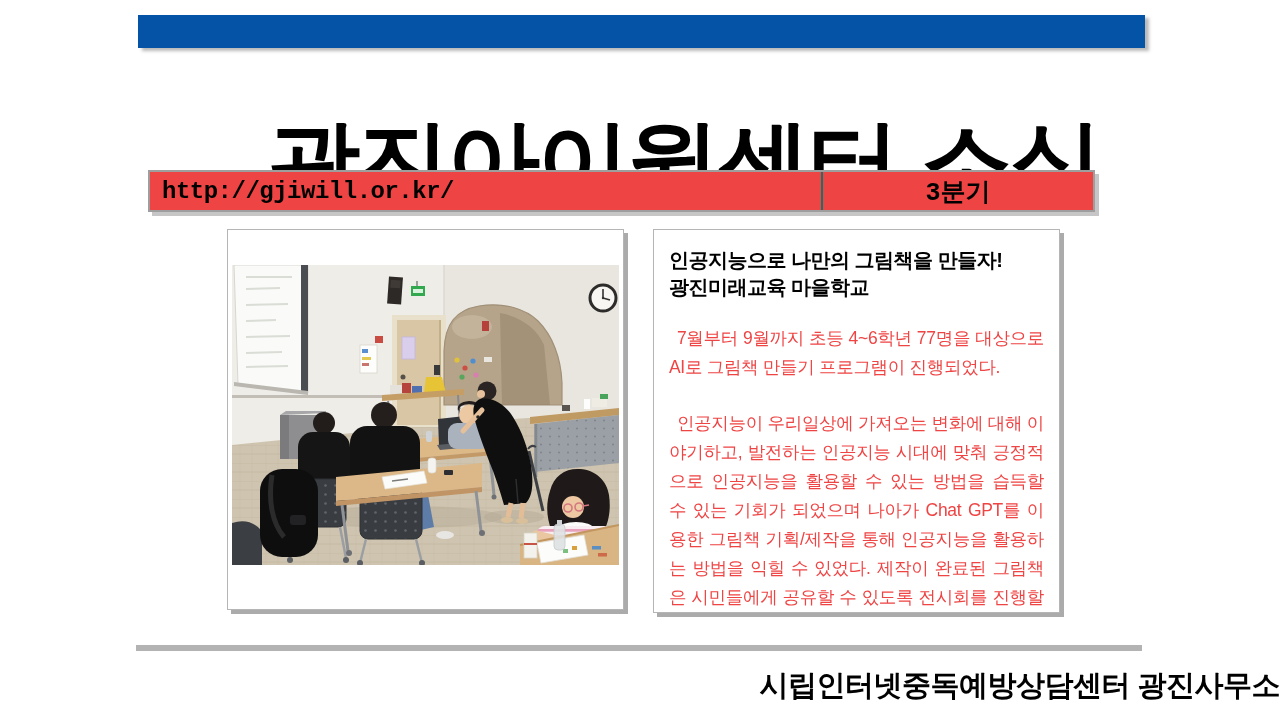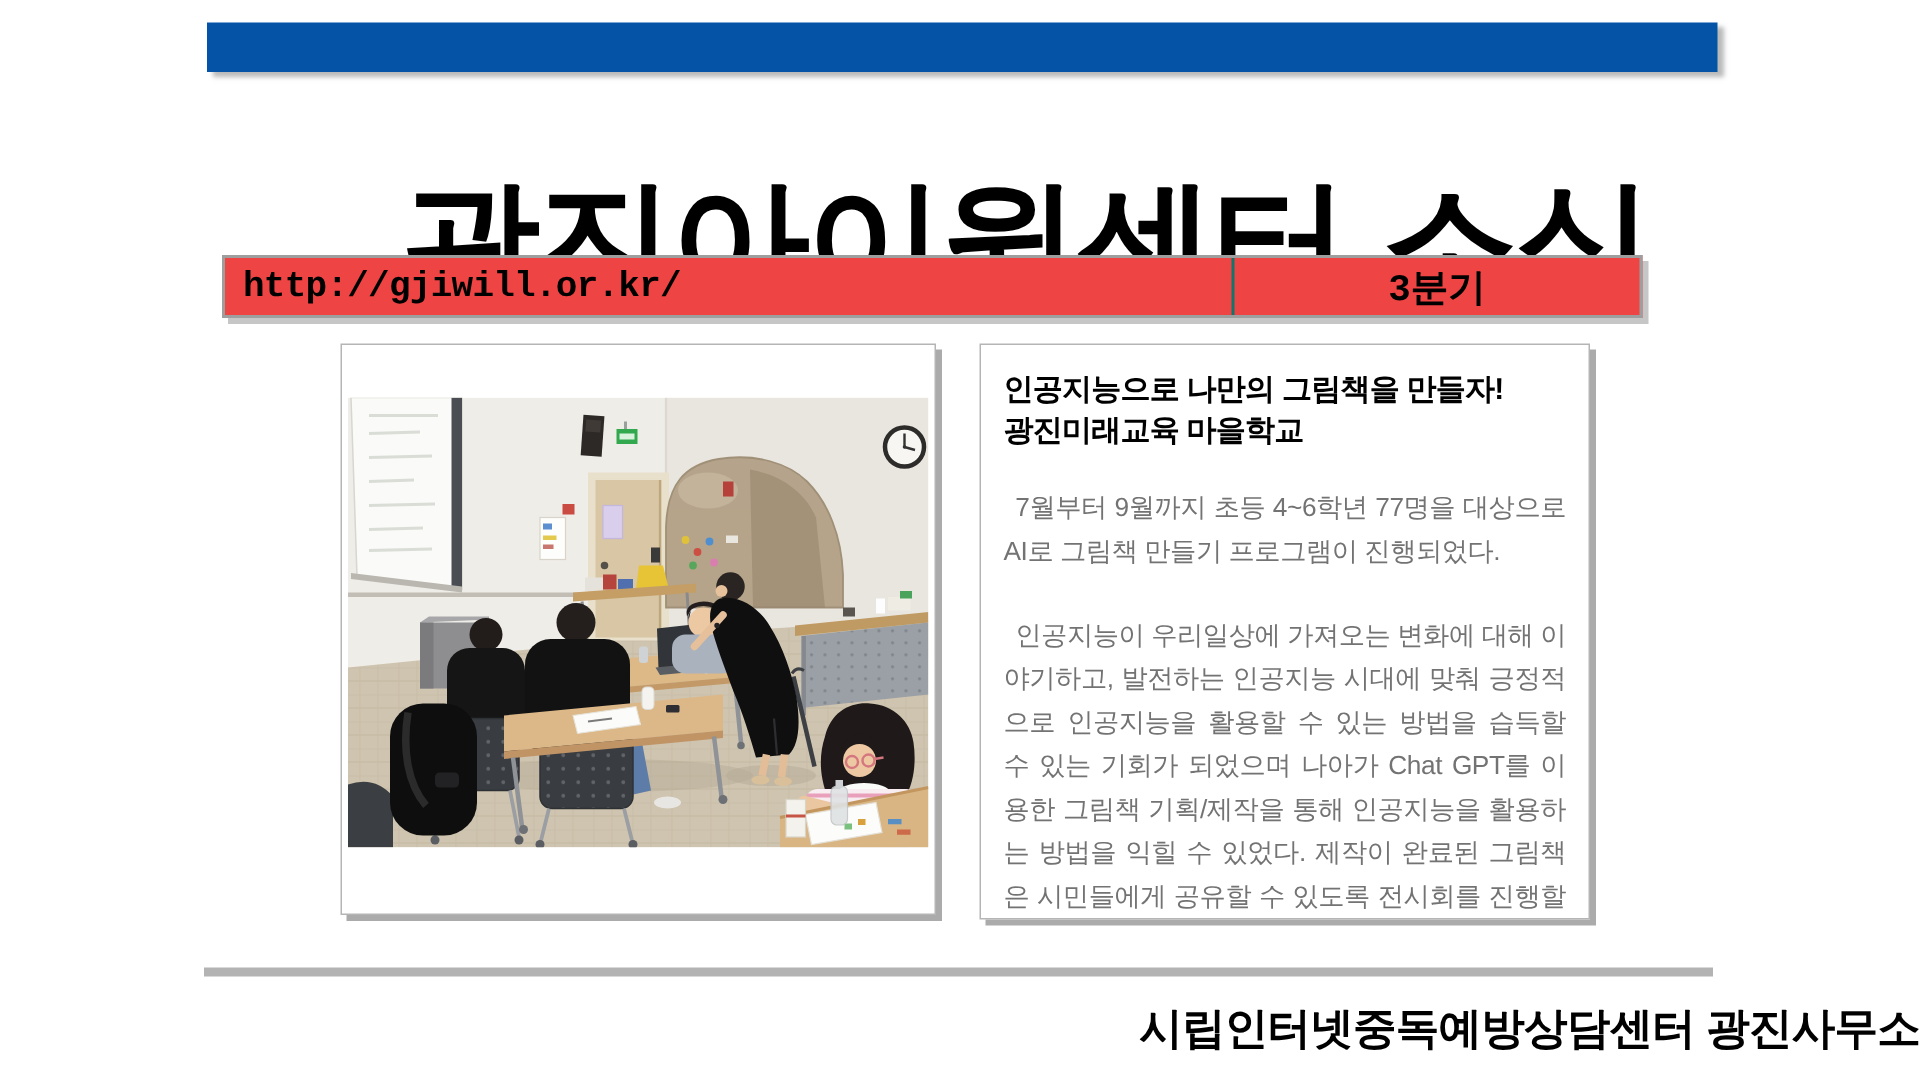--- a/index.html
+++ b/index.html
@@ -36,21 +36,21 @@
   }
   .photo-frame{position:absolute;left:4px;top:35px;width:387px;height:300px;overflow:hidden;}
   .article-box{
     position:absolute;left:653px;top:229px;width:407px;height:384px;
     background:#fff;border:1px solid #b5b5b5;box-sizing:border-box;
     box-shadow:4px 4px 0 #ababab;padding:17px 15px 0 15px;overflow:hidden;
   }
   .article-heading{font-size:20px;font-weight:bold;line-height:1.35;letter-spacing:-0.5px;}
   .article-body p{
     margin:0;font-size:17.5px;line-height:29px;text-align:justify;
-    color:#737373;text-indent:0.45em;letter-spacing:-0.3px;
+    color:#ef4444;text-indent:0.45em;letter-spacing:-0.3px;
   }
   .article-body p.p1{margin-top:23px;}
   .article-body p.p2{margin-top:27px;}
   .footer-line{
     position:absolute;left:136px;top:645px;width:1006px;height:6px;background:#b3b3b3;
   }
   .footer-text{
     position:absolute;left:0;top:666px;width:1280px;text-align:right;
     font-size:29px;font-weight:bold;letter-spacing:-0.5px;
   }

